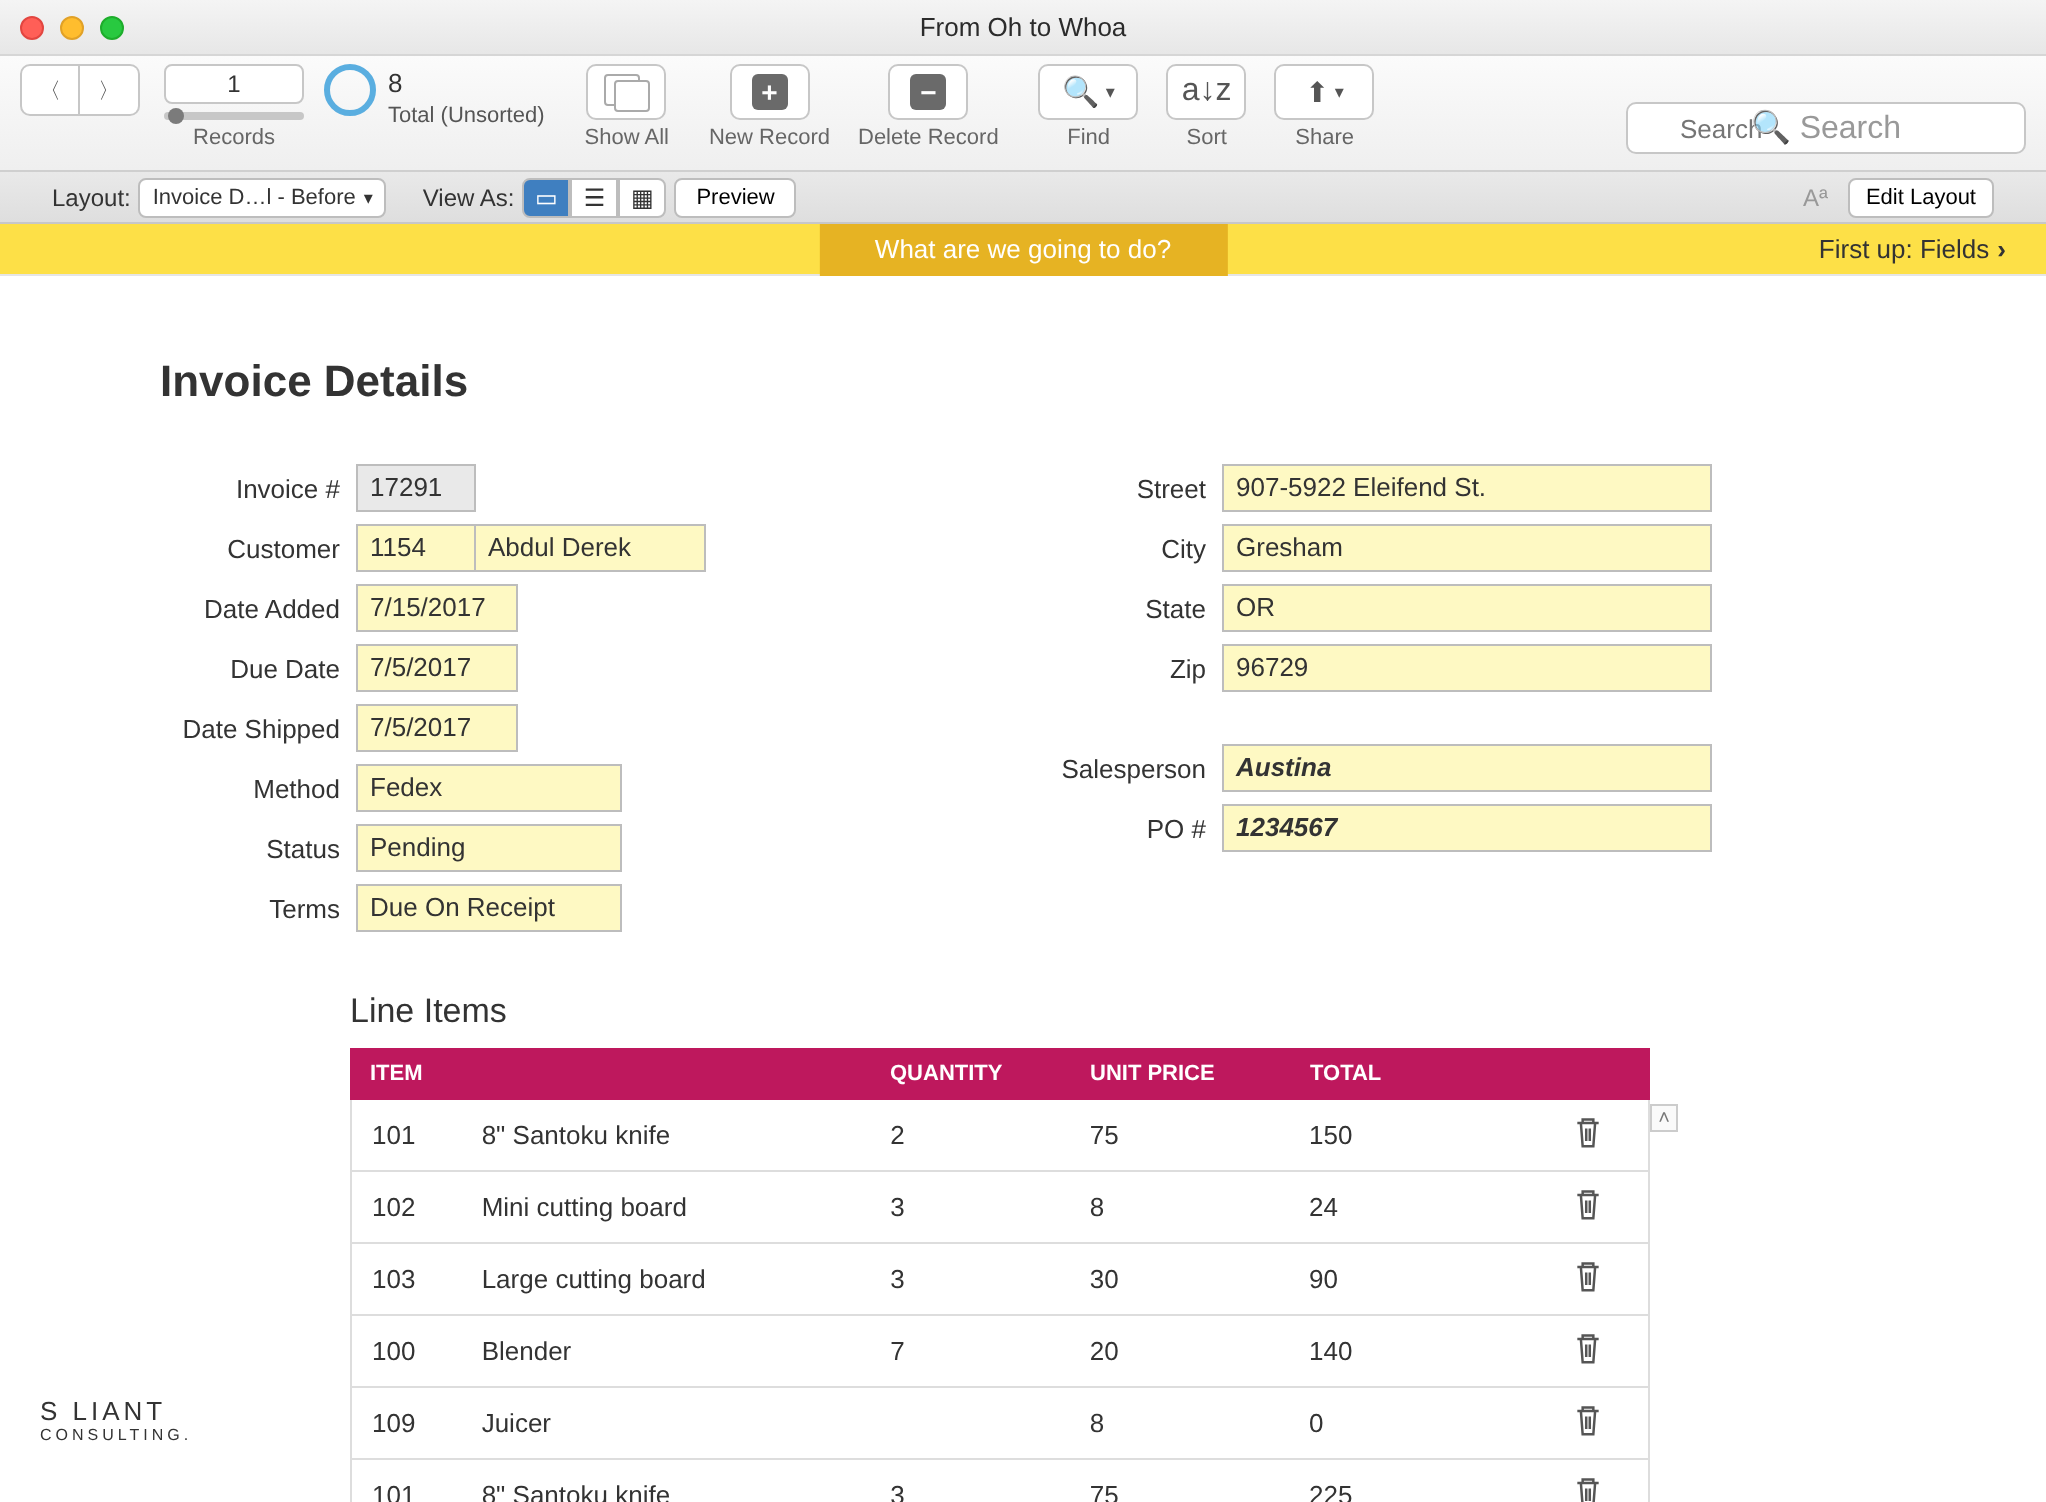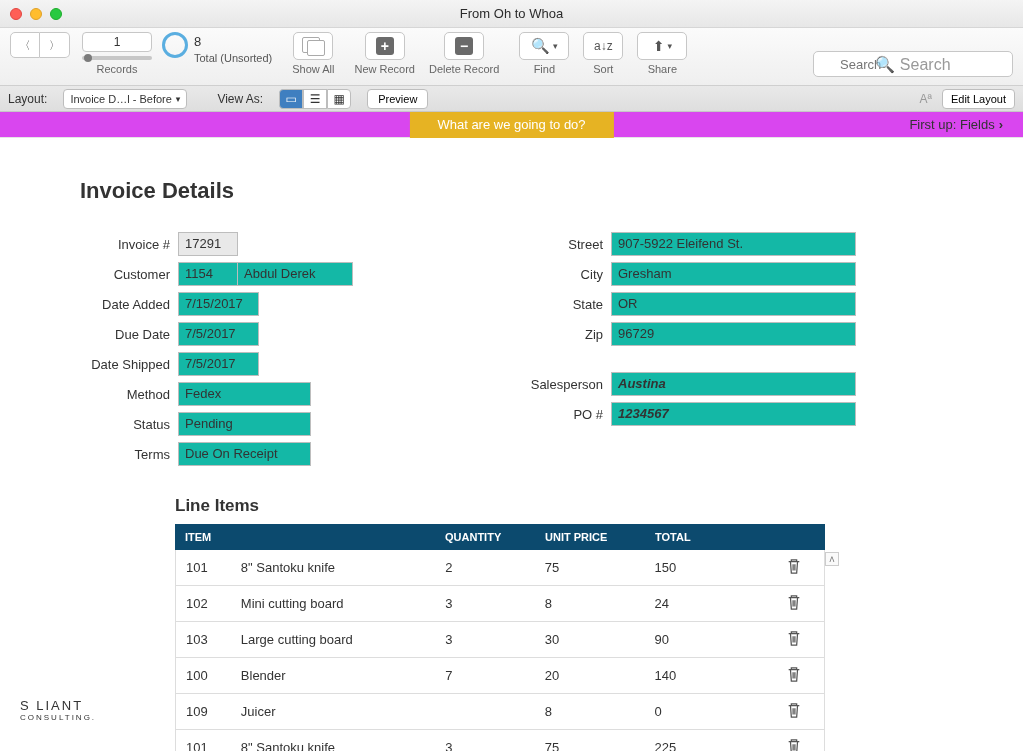--- a/index.html
+++ b/index.html
@@ -97,21 +97,21 @@
     background:#fff; font-size:13px; color:#888;
   }
   .search-wrap { position:relative; margin-left:auto; margin-top:19px;}
   .search-wrap .mag { position:absolute; left:50%; top:50%; transform:translate(-50%,-50%); color:#999; font-size:16px; pointer-events:none;}
 
   
   .statusbar {
     height: 26px;
     background: linear-gradient(#e9e9e9,#dedede);
     border-bottom: 1px solid #c7c7c7;
-    display:flex; align-items:center; padding:0 8px; gap:16px; font-size:12px;
+    display:flex; align-items:center; padding:0 26px; gap:4px; font-size:12px;
   }
   .layout-select {
     height:20px; border:1px solid #bdbdbd; border-radius:4px; background:#fff; padding:0 6px; font-size:11px;
     display:flex;align-items:center;gap:4px;
   }
   .viewas-btns { display:flex; }
   .viewas-btn {
     width:24px;height:20px;border:1px solid #bdbdbd;background:#fff;display:flex;align-items:center;justify-content:center;
   }
   .viewas-btn:first-child{border-radius:4px 0 0 4px;}
@@ -120,52 +120,52 @@
   .preview-btn {
     height:20px;padding:0 10px;border:1px solid #bdbdbd;border-radius:4px;background:#fff;font-size:11px;
   }
   .status-right { margin-left:auto; display:flex; gap:10px; align-items:center;}
   .edit-layout {
     height:20px;padding:0 8px;border:1px solid #bdbdbd;border-radius:4px;background:#fff;font-size:11px;
   }
 
   
   .banner {
-    height:26px; background:#d946ef; display:flex; align-items:center; position:relative; border-bottom:1px solid #e5e5e5;
+    height:26px; background:#fde047; display:flex; align-items:center; position:relative; border-bottom:1px solid #e5e5e5;
   }
   .banner-center {
     position:absolute; left:50%; transform:translateX(-50%);
     background:#e6b323; color:#fff; height:26px; padding:0 28px;
     display:flex; align-items:center; font-size:13px;
   }
   .banner-right {
     margin-left:auto; padding-right:20px; font-size:13px; color:#333; display:flex; align-items:center; gap:4px;
   }
 
   
   .content { padding: 40px 0 0 80px; position:relative; }
   h1.page-title { font-size:22px; font-weight:600; margin-bottom:28px; }
 
   .form-cols { display:flex; gap:60px; }
   .form-col { }
 
   .field-row { display:flex; align-items:center; margin-bottom:6px; height:24px;}
   .field-label { width:90px; text-align:right; margin-right:8px; font-size:13px; color:#333; }
   .field-input {
-    border:1px solid #bdbdbd; padding:3px 6px; font-size:13px; background:#14b8a6; height:24px;
+    border:1px solid #bdbdbd; padding:3px 6px; font-size:13px; background:#fef9c3; height:24px;
   }
   .field-input.readonly { background:#e9e9e9; }
   .w60{width:60px;} .w85{width:81px;} .w115{width:115px;} .w165{width:133px;} .w245{width:245px;}
   .bold-input{font-weight:bold;font-style:italic;}
 
   
-  .line-items-title { font-size:17px; margin:24px 0 8px 95px;font-weight:bold; }
+  .line-items-title { font-size:17px; margin:24px 0 8px 95px; }
   .table-wrap { margin-left:95px; width:650px; position:relative;}
   .table-header {
-    background:#0c4a6e; color:#fff; font-size:11px; font-weight:bold;
+    background:#be185d; color:#fff; font-size:11px; font-weight:bold;
     display:flex; padding:7px 10px;
   }
   .col-item{width:260px;}
   .col-qty{width:100px;}
   .col-unit{width:110px;}
   .col-total{width:120px;}
   .col-trash{width:40px;text-align:center;}
   .table-body { border-left:1px solid #ddd; border-right:1px solid #ddd;}
   .table-row {
     display:flex; padding:7px 10px; border-bottom:1px solid #ddd; font-size:13px; align-items:center;
@@ -249,21 +249,21 @@
   <div style="display:flex;gap:14px;">
     <div class="tb-group">
       <div class="tb-icon-btn" style="width:50px;">
         <span style="font-size:15px;">🔍</span>
         <span style="font-size:9px;margin-left:3px;">▾</span>
       </div>
       <div class="tb-label">Find</div>
     </div>
     <div class="tb-group">
       <div class="tb-icon-btn">
-        <span style="font-size:12px;">a↓z</span>
+        <span style="font-size:16px;">a↓z</span>
       </div>
       <div class="tb-label">Sort</div>
     </div>
     <div class="tb-group">
       <div class="tb-icon-btn" style="width:50px;">
         <span style="font-size:14px;">⬆</span>
         <span style="font-size:9px;margin-left:3px;">▾</span>
       </div>
       <div class="tb-label">Share</div>
     </div>

